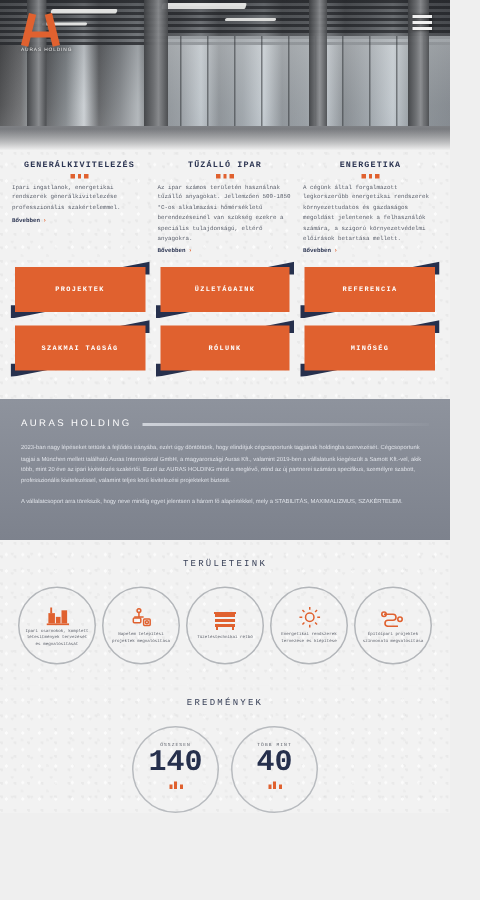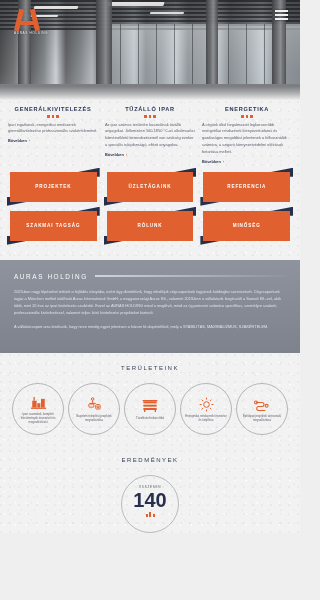--- a/index.html
+++ b/index.html
@@ -75,20 +75,21 @@
 
   
   .paper {
     background-color: #f2f2f2;
     background-image:
       radial-gradient(circle at 12% 24%, rgba(0,0,0,.035) 0 1px, transparent 1px),
       radial-gradient(circle at 63% 71%, rgba(0,0,0,.03) 0 1px, transparent 1px),
       radial-gradient(circle at 38% 88%, rgba(255,255,255,.7) 0 1px, transparent 1px),
       radial-gradient(circle at 85% 15%, rgba(0,0,0,.025) 0 1px, transparent 1px);
     background-size: 9px 9px, 13px 13px, 11px 11px, 17px 17px;
+    font-family: Liberation Mono, monospace;
   }
 
   
   .intro { display: flex; padding: 6px 8px 4px; gap: 7px; }
   .intro-col { flex: 1; text-align: left; }
   .intro-title { font-size: 5.6px; font-weight: bold; letter-spacing: .75px;
                  color: #2c3552; text-align: center; margin-bottom: 3px; }
   .dots { display: flex; justify-content: center; gap: 2px; margin-bottom: 4px; }
   .dots i { width: 2.5px; height: 2.5px; background: #e0612f; display: block; }
   .intro-body { font-size: 3.9px; line-height: 1.75; color: #5a5f6b; }
@@ -366,16 +367,25 @@
     <div class="stat-row">
       <div class="stat">
         <div class="lbl">ÖSSZESEN</div>
         <div class="num">140</div>
         <div class="bar">
             <i style="height:3px"></i>
             <i style="height:5px"></i>
             <i style="height:3px"></i>
           </div>
       </div>
+      <div class="stat">
+        <div class="lbl">TÖBB MINT</div>
+        <div class="num">40</div>
+        <div class="bar">
+            <i style="height:3px"></i>
+            <i style="height:5px"></i>
+            <i style="height:3px"></i>
+          </div>
+      </div>
     </div>
   </div>
 
 </div>
 
 </body></html>

